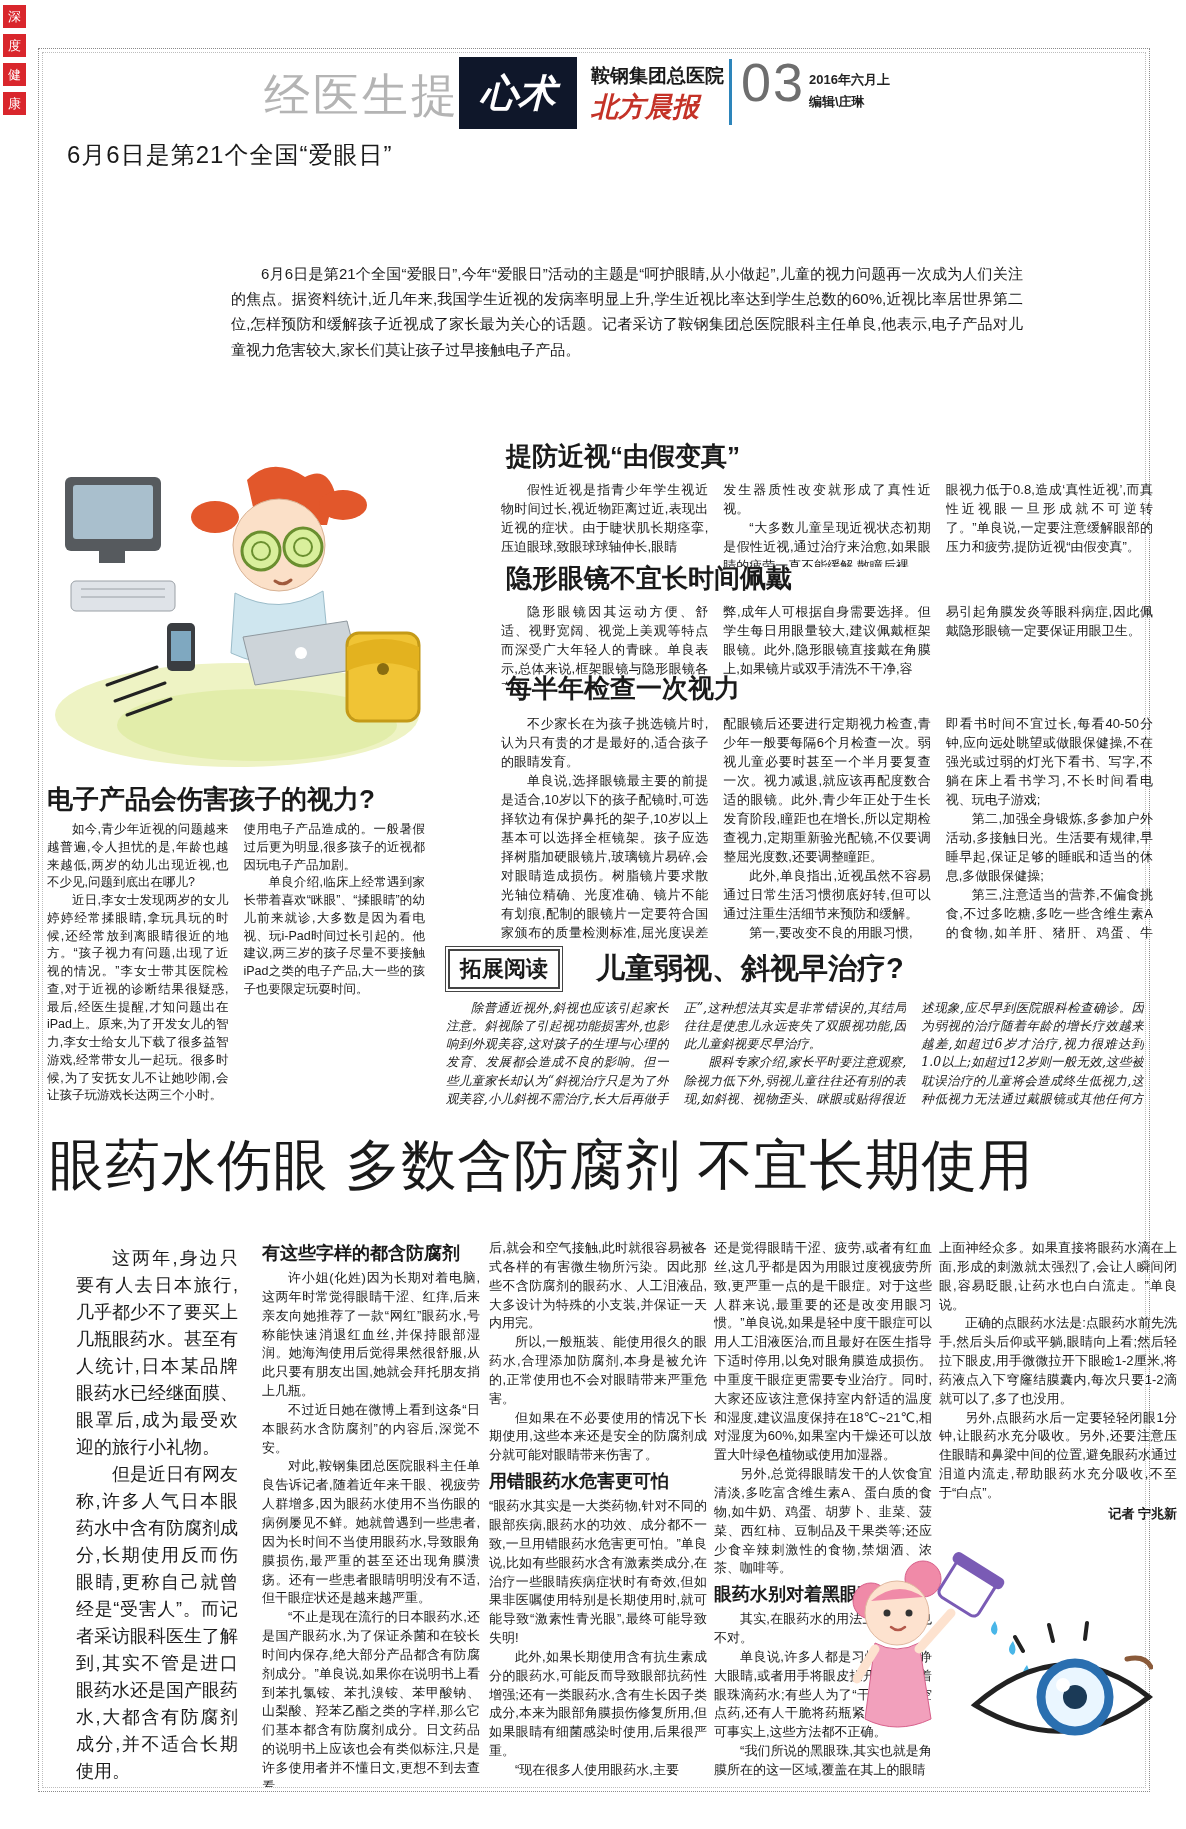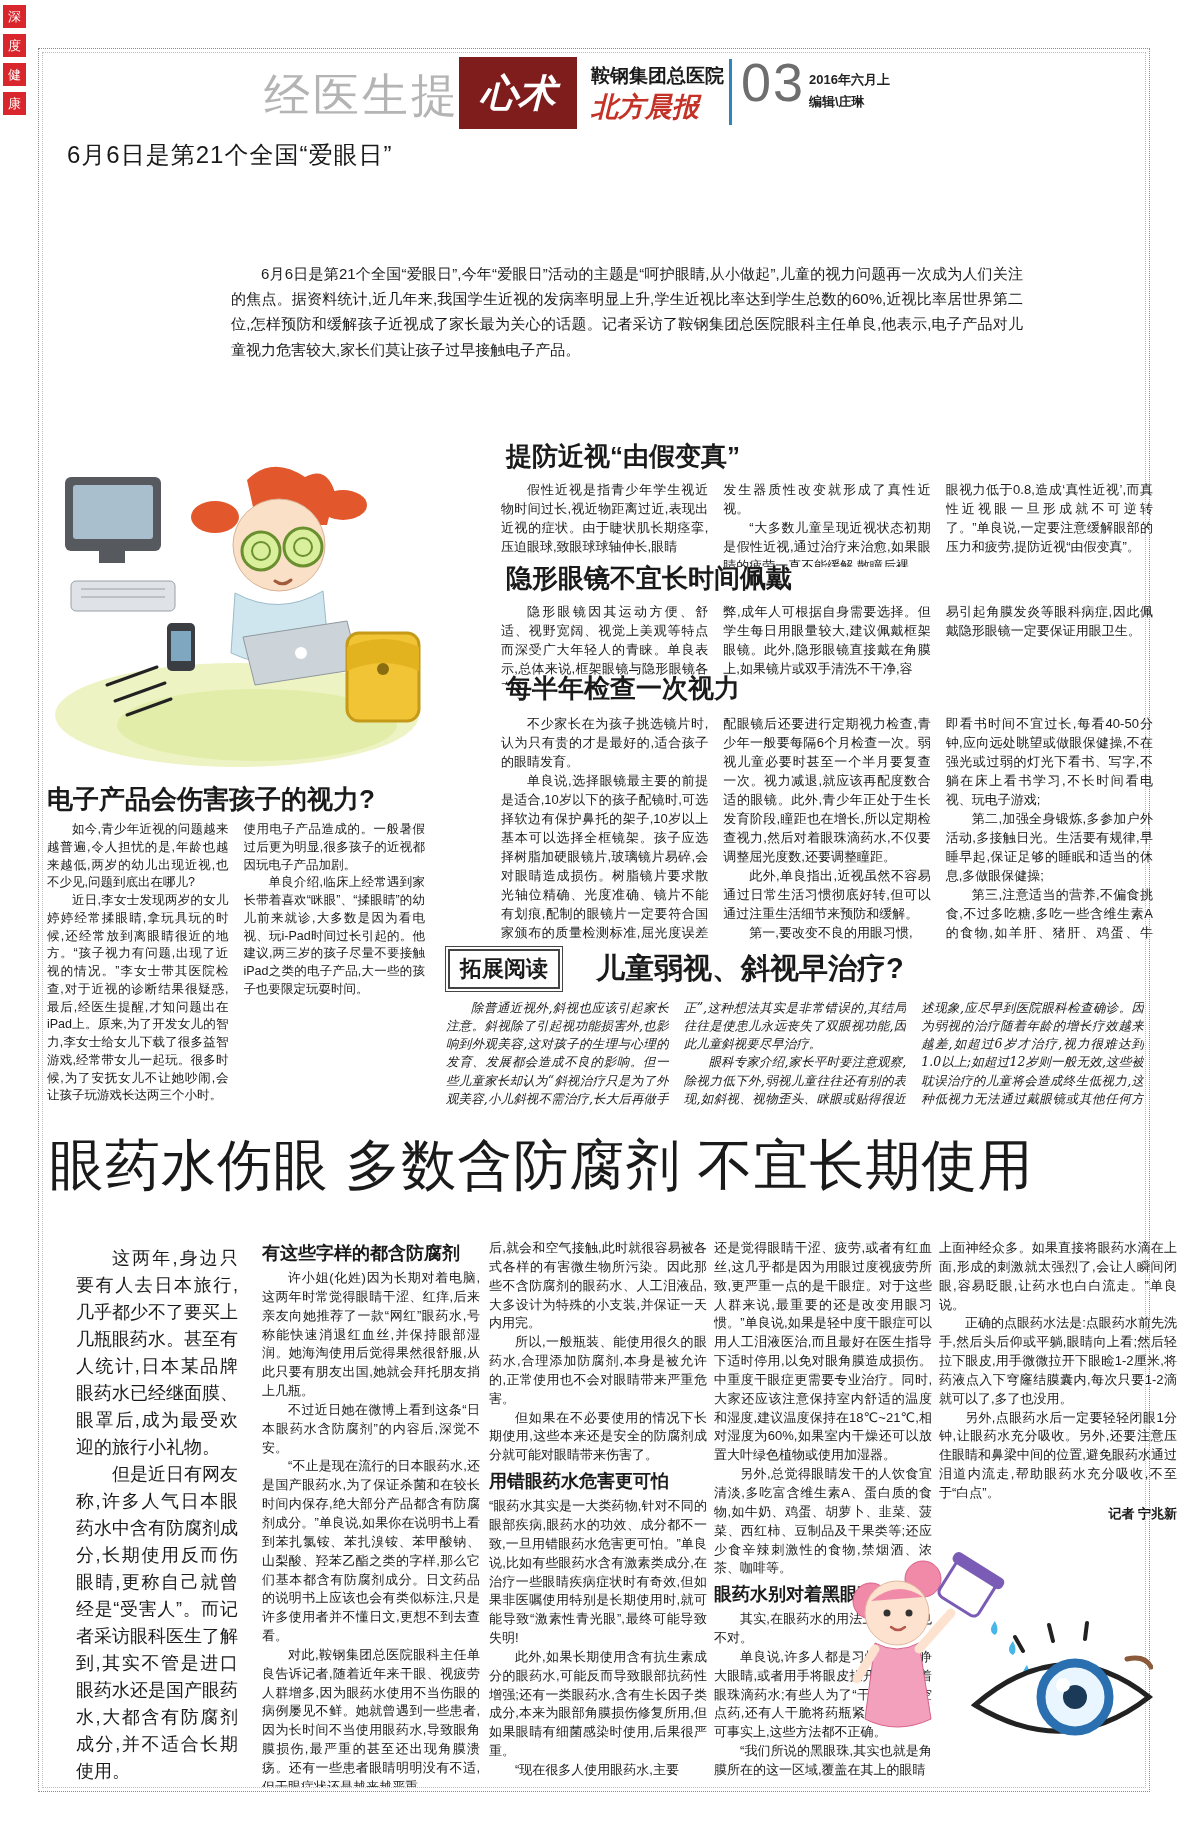--- a/index.html
+++ b/index.html
@@ -7,21 +7,21 @@
   .page{position:relative;width:1186px;height:1829px;background:#fff;overflow:hidden;}
   .frame{position:absolute;left:38px;top:48px;width:1110px;height:1742px;
          border:1px dotted #8a8a8a;outline:1px dotted #bdbdbd;outline-offset:-5px;}
   .abs{position:absolute;}
   
   .side-marks{position:absolute;left:3px;top:5px;width:24px;}
   .side-marks span{display:block;width:23px;height:23px;margin-bottom:6px;background:#d9262c;
       color:#fff;font-size:13px;line-height:23px;text-align:center;}
   
   .masthead-label{left:225px;top:16px;font-size:46px;color:#b4b4b4;letter-spacing:3px;white-space:nowrap;}
-  .logo-box{left:420px;top:8px;width:118px;height:72px;background:#7f1d1d;display:flex;align-items:center;justify-content:center;}
+  .logo-box{left:420px;top:8px;width:118px;height:72px;background:#0f172a;display:flex;align-items:center;justify-content:center;}
   .logo-text{color:#fff;font-size:38px;font-family:"DejaVu Serif",serif;font-style:italic;font-weight:bold;}
   .hospital{left:552px;top:14px;font-size:19px;font-weight:bold;white-space:nowrap;}
   .paper{left:552px;top:40px;font-size:27px;font-weight:bold;color:#c43227;font-family:"DejaVu Serif",serif;font-style:italic;white-space:nowrap;}
   .divider{left:690px;top:10px;width:3px;height:66px;background:#2d85bb;}
   .page-num{left:702px;top:2px;font-size:54px;color:#6e6e6e;letter-spacing:2px;}
   .date-block{left:770px;top:20px;font-size:13px;font-weight:bold;line-height:1.7;color:#222;white-space:nowrap;}
   
   .kicker{left:28px;top:90px;font-size:24px;font-weight:500;white-space:nowrap;letter-spacing:1px;}
   .headline1{left:16px;top:124px;font-size:57px;font-weight:500;white-space:nowrap;letter-spacing:1px;}
   .intro1{left:192px;top:212px;width:792px;font-size:15px;line-height:1.68;text-align:justify;text-indent:2em;}
@@ -157,21 +157,21 @@
         </div>
     </div>
 
     <div class="abs sec-head h-secC">每半年检查一次视力</div>
     <div class="abs cols c-secC">
       <div class="col">
           <p>不少家长在为孩子挑选镜片时,认为只有贵的才是最好的,适合孩子的眼睛发育。</p>
           <p>单良说,选择眼镜最主要的前提是适合,10岁以下的孩子配镜时,可选择软边有保护鼻托的架子,10岁以上基本可以选择全框镜架。孩子应选择树脂加硬眼镜片,玻璃镜片易碎,会对眼睛造成损伤。树脂镜片要求散光轴位精确、光度准确、镜片不能有划痕,配制的眼镜片一定要符合国家颁布的质量检测标准,屈光度误差应在标准要求的范围内。</p>
         </div>
       <div class="col cont">
-          <p>配眼镜后还要进行定期视力检查,青少年一般要每隔6个月检查一次。弱视儿童必要时甚至一个半月要复查一次。视力减退,就应该再配度数合适的眼镜。此外,青少年正处于生长发育阶段,瞳距也在增长,所以定期检查视力,然后对着眼珠滴药水,不仅要调整屈光度数,还要调整瞳距。</p>
+          <p>配眼镜后还要进行定期视力检查,青少年一般要每隔6个月检查一次。弱视儿童必要时甚至一个半月要复查一次。视力减退,就应该再配度数合适的眼镜。此外,青少年正处于生长发育阶段,瞳距也在增长,所以定期检查视力,定期重新验光配镜,不仅要调整屈光度数,还要调整瞳距。</p>
           <p>此外,单良指出,近视虽然不容易通过日常生活习惯彻底好转,但可以通过注重生活细节来预防和缓解。</p>
           <p>第一,要改变不良的用眼习惯,</p>
         </div>
       <div class="col cont">
         <div>
             <p>即看书时间不宜过长,每看40-50分钟,应向远处眺望或做眼保健操,不在强光或过弱的灯光下看书、写字,不躺在床上看书学习,不长时间看电视、玩电子游戏;</p>
             <p>第二,加强全身锻炼,多参加户外活动,多接触日光。生活要有规律,早睡早起,保证足够的睡眠和适当的休息,多做眼保健操;</p>
             <p>第三,注意适当的营养,不偏食挑食,不过多吃糖,多吃一些含维生素A的食物,如羊肝、猪肝、鸡蛋、牛奶、胡萝卜、蔬菜等。</p>
           </div>
 
@@ -202,22 +202,22 @@
     <div class="abs a2-intro">
         <p>这两年,身边只要有人去日本旅行,几乎都少不了要买上几瓶眼药水。甚至有人统计,日本某品牌眼药水已经继面膜、眼罩后,成为最受欢迎的旅行小礼物。</p>
         <p>但是近日有网友称,许多人气日本眼药水中含有防腐剂成分,长期使用反而伤眼睛,更称自己就曾经是“受害人”。而记者采访眼科医生了解到,其实不管是进口眼药水还是国产眼药水,大都含有防腐剂成分,并不适合长期使用。</p>
       </div>
 
     <div class="abs a2col a2-c1">
       <h3>有这些字样的都含防腐剂</h3>
       <div>
           <p>许小姐(化姓)因为长期对着电脑,这两年时常觉得眼睛干涩、红痒,后来亲友向她推荐了一款“网红”眼药水,号称能快速消退红血丝,并保持眼部湿润。她海淘使用后觉得果然很舒服,从此只要有朋友出国,她就会拜托朋友捎上几瓶。</p>
           <p>不过近日她在微博上看到这条“日本眼药水含防腐剂”的内容后,深觉不安。</p>
+          <p>对此,鞍钢集团总医院眼科主任单良告诉记者,随着近年来干眼、视疲劳人群增多,因为眼药水使用不当伤眼的病例屡见不鲜。她就曾遇到一些患者,因为长时间不当使用眼药水,导致眼角膜损伤,最严重的甚至还出现角膜溃疡。还有一些患者眼睛明明没有不适,但干眼症状还是越来越严重。</p>
           <p>“不止是现在流行的日本眼药水,还是国产眼药水,为了保证杀菌和在较长时间内保存,绝大部分产品都含有防腐剂成分。”单良说,如果你在说明书上看到苯扎氯铵、苯扎溴铵、苯甲酸钠、山梨酸、羟苯乙酯之类的字样,那么它们基本都含有防腐剂成分。日文药品的说明书上应该也会有类似标注,只是许多使用者并不懂日文,更想不到去查看。</p>
-          <p>对此,鞍钢集团总医院眼科主任单良告诉记者,随着近年来干眼、视疲劳人群增多,因为眼药水使用不当伤眼的病例屡见不鲜。她就曾遇到一些患者,因为长时间不当使用眼药水,导致眼角膜损伤,最严重的甚至还出现角膜溃疡。还有一些患者眼睛明明没有不适,但干眼症状还是越来越严重。</p>
         </div>
     </div>
 
     <div class="abs a2col a2-c2 cont">
       <div class="cont">
           <p>后,就会和空气接触,此时就很容易被各式各样的有害微生物所污染。因此那些不含防腐剂的眼药水、人工泪液品,大多设计为特殊的小支装,并保证一天内用完。</p>
           <p>所以,一般瓶装、能使用很久的眼药水,合理添加防腐剂,本身是被允许的,正常使用也不会对眼睛带来严重危害。</p>
           <p>但如果在不必要使用的情况下长期使用,这些本来还是安全的防腐剂成分就可能对眼睛带来伤害了。</p>
         </div>
       <h3>用错眼药水危害更可怕</h3>

